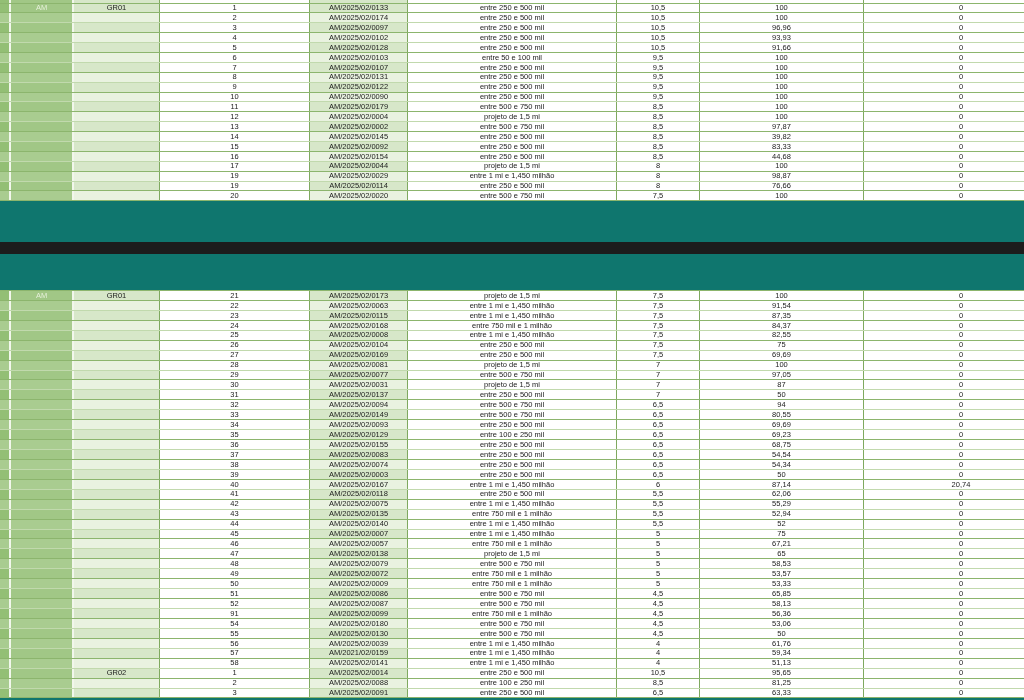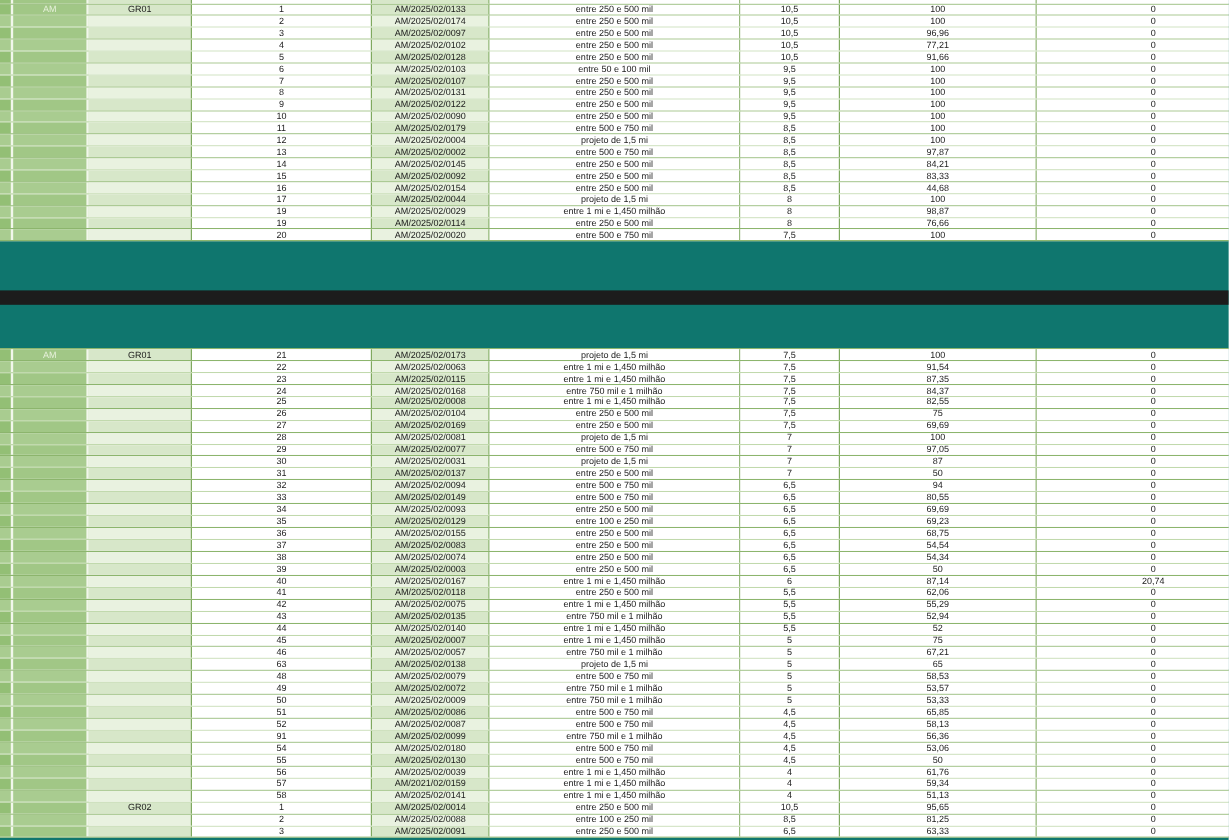--- a/index.html
+++ b/index.html
@@ -90,21 +90,21 @@
         <div class="cell c-zero">0</div>
       </div>
       <div class="row r-odd">
         <div class="cell c-strip"></div>
         <div class="cell c-am"></div>
         <div class="cell c-group"></div>
         <div class="cell c-num">4</div>
         <div class="cell c-code">AM/2025/02/0102</div>
         <div class="cell c-cat">entre 250 e 500 mil</div>
         <div class="cell c-val">10,5</div>
-        <div class="cell c-pct">77,21</div>
+        <div class="cell c-pct">93,93</div>
         <div class="cell c-zero">0</div>
       </div>
       <div class="row r-even">
         <div class="cell c-strip"></div>
         <div class="cell c-am"></div>
         <div class="cell c-group"></div>
         <div class="cell c-num">5</div>
         <div class="cell c-code">AM/2025/02/0128</div>
         <div class="cell c-cat">entre 250 e 500 mil</div>
         <div class="cell c-val">10,5</div>
@@ -200,21 +200,21 @@
         <div class="cell c-zero">0</div>
       </div>
       <div class="row r-odd">
         <div class="cell c-strip"></div>
         <div class="cell c-am"></div>
         <div class="cell c-group"></div>
         <div class="cell c-num">14</div>
         <div class="cell c-code">AM/2025/02/0145</div>
         <div class="cell c-cat">entre 250 e 500 mil</div>
         <div class="cell c-val">8,5</div>
-        <div class="cell c-pct">84,21</div>
+        <div class="cell c-pct">39,82</div>
         <div class="cell c-zero">0</div>
       </div>
       <div class="row r-even">
         <div class="cell c-strip"></div>
         <div class="cell c-am"></div>
         <div class="cell c-group"></div>
         <div class="cell c-num">15</div>
         <div class="cell c-code">AM/2025/02/0092</div>
         <div class="cell c-cat">entre 250 e 500 mil</div>
         <div class="cell c-val">8,5</div>
@@ -564,21 +564,21 @@
         <div class="cell c-code">AM/2025/02/0057</div>
         <div class="cell c-cat">entre 750 mil e 1 milhão</div>
         <div class="cell c-val">5</div>
         <div class="cell c-pct">67,21</div>
         <div class="cell c-zero">0</div>
       </div>
       <div class="row r-even">
         <div class="cell c-strip"></div>
         <div class="cell c-am"></div>
         <div class="cell c-group"></div>
-        <div class="cell c-num">63</div>
+        <div class="cell c-num">47</div>
         <div class="cell c-code">AM/2025/02/0138</div>
         <div class="cell c-cat">projeto de 1,5 mi</div>
         <div class="cell c-val">5</div>
         <div class="cell c-pct">65</div>
         <div class="cell c-zero">0</div>
       </div>
       <div class="row r-odd">
         <div class="cell c-strip"></div>
         <div class="cell c-am"></div>
         <div class="cell c-group"></div>

